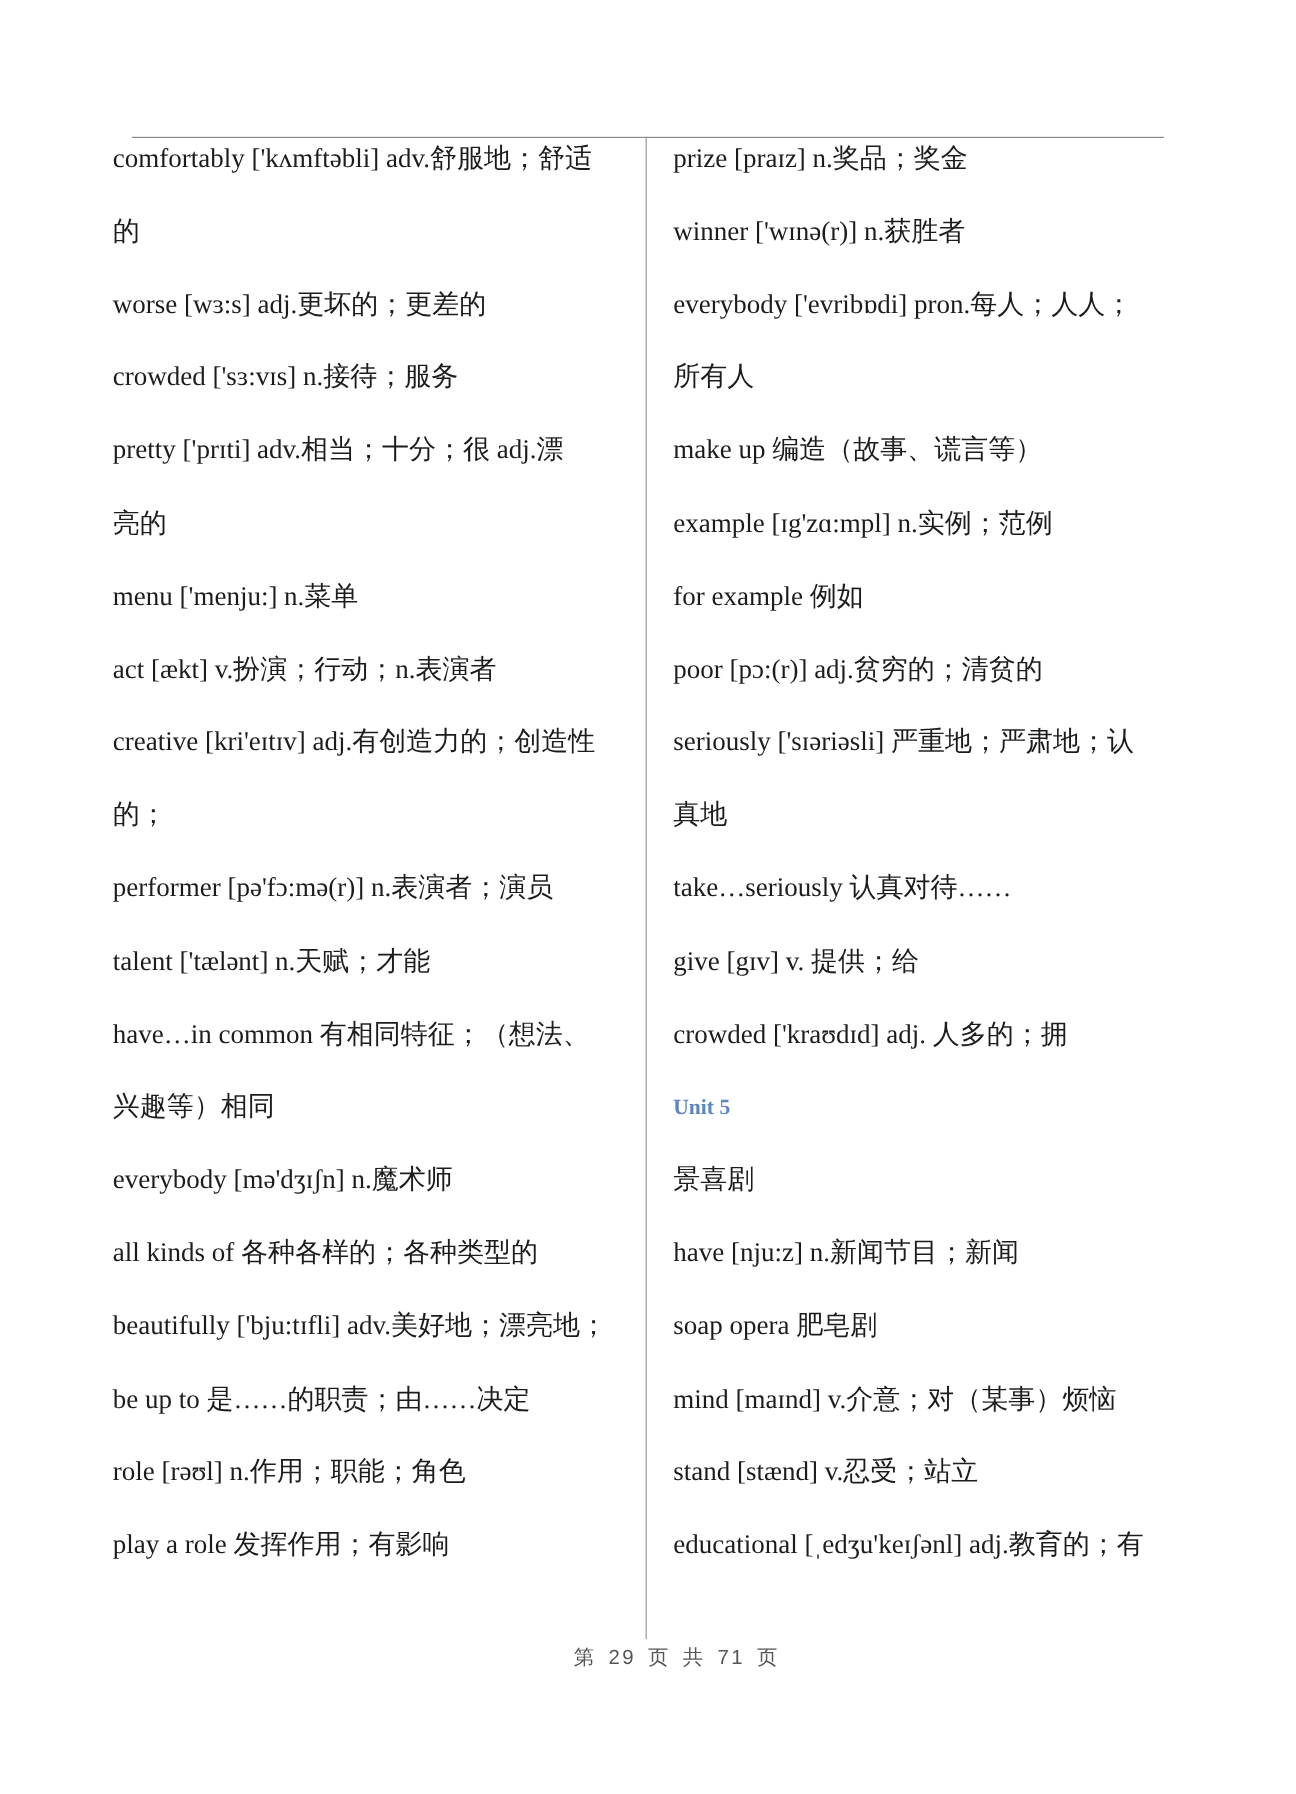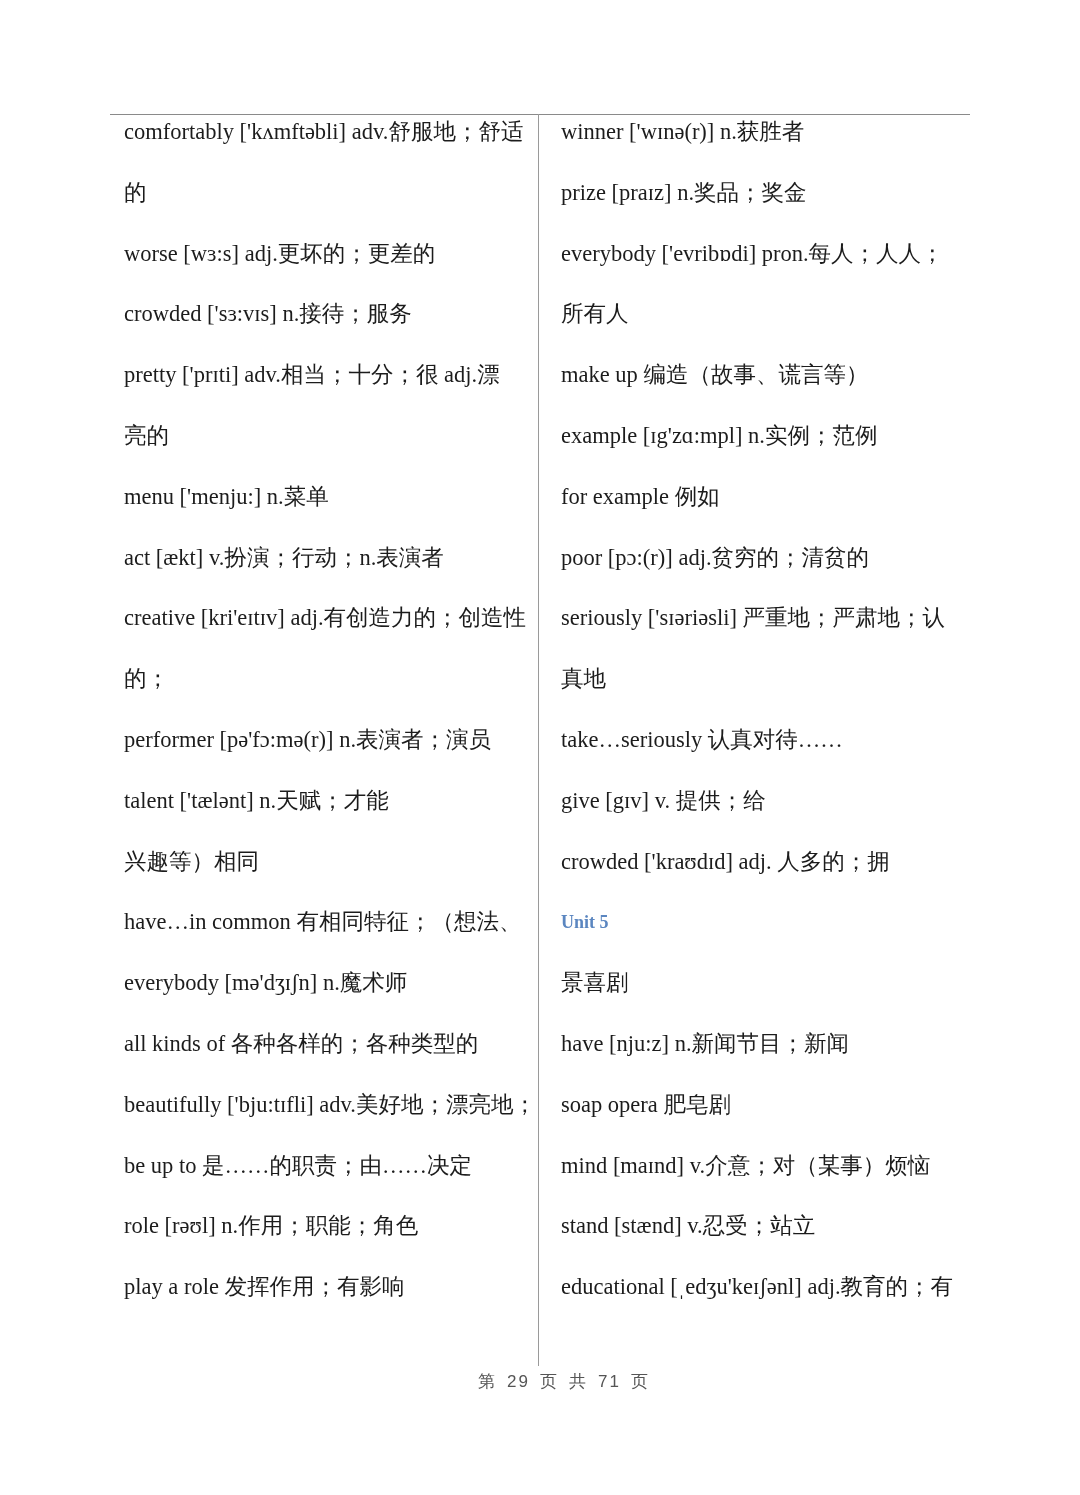--- a/index.html
+++ b/index.html
@@ -12,21 +12,21 @@
       position: absolute; left: 110px; top: 114px; width: 860px; height: 1px;
       background: #8a8a8a;
     }
     .col-divider {
       position: absolute; left: 538px; top: 114px; width: 1px; height: 1252px;
       background: #9a9a9a;
     }
     .col {
       position: absolute; top: 102px;
     }
-    .col.left { left: 124px; width: 420px; }
+    .col.left { left: 94px; width: 420px; }
     .col.right { left: 561px; width: 412px; }
     .line {
       height: 60.8px; line-height: 60.8px;
       font-family: "Liberation Serif", "DejaVu Serif", serif;
       font-size: 22.5px; color: #1c1c1c;
       white-space: nowrap;
     }
     .line.heading {
       font-family: "Liberation Serif", serif; font-weight: bold;
       font-size: 18px; color: #5b86c0;
@@ -52,33 +52,33 @@
     <div class="line">worse [wɜ:s] adj.更坏的；更差的</div>
     <div class="line">crowded ['sɜ:vɪs] n.接待；服务</div>
     <div class="line">pretty ['prɪti] adv.相当；十分；很  adj.漂</div>
     <div class="line">亮的</div>
     <div class="line">menu ['menju:] n.菜单</div>
     <div class="line">act [ækt] v.扮演；行动；n.表演者</div>
     <div class="line">creative [kri'eɪtɪv] adj.有创造力的；创造性</div>
     <div class="line">的；</div>
     <div class="line">performer [pə'fɔ:mə(r)] n.表演者；演员</div>
     <div class="line">talent ['tælənt] n.天赋；才能</div>
+    <div class="line">have…in common 有相同特征；（想法、</div>
     <div class="line">兴趣等）相同</div>
-    <div class="line">have…in common 有相同特征；（想法、</div>
     <div class="line">everybody [mə'dʒɪʃn] n.魔术师</div>
     <div class="line">all kinds of   各种各样的；各种类型的</div>
     <div class="line">beautifully ['bju:tɪfli] adv.美好地；漂亮地；</div>
     <div class="line">be up to  是……的职责；由……决定</div>
     <div class="line">role [rəʊl] n.作用；职能；角色</div>
     <div class="line">play a role  发挥作用；有影响</div>
   </div>
 
   <div class="col right">
+    <div class="line">prize [praɪz] n.奖品；奖金</div>
     <div class="line">winner ['wɪnə(r)] n.获胜者</div>
-    <div class="line">prize [praɪz] n.奖品；奖金</div>
     <div class="line">everybody ['evribɒdi] pron.每人；人人；</div>
     <div class="line">所有人</div>
     <div class="line">make up  编造（故事、谎言等）</div>
     <div class="line">example [ɪg'zɑ:mpl] n.实例；范例</div>
     <div class="line">for example  例如</div>
     <div class="line">poor [pɔ:(r)] adj.贫穷的；清贫的</div>
     <div class="line">seriously ['sɪəriəsli]  严重地；严肃地；认</div>
     <div class="line">真地</div>
     <div class="line">take…seriously 认真对待……</div>
     <div class="line">give [gɪv] v.  提供；给</div>

